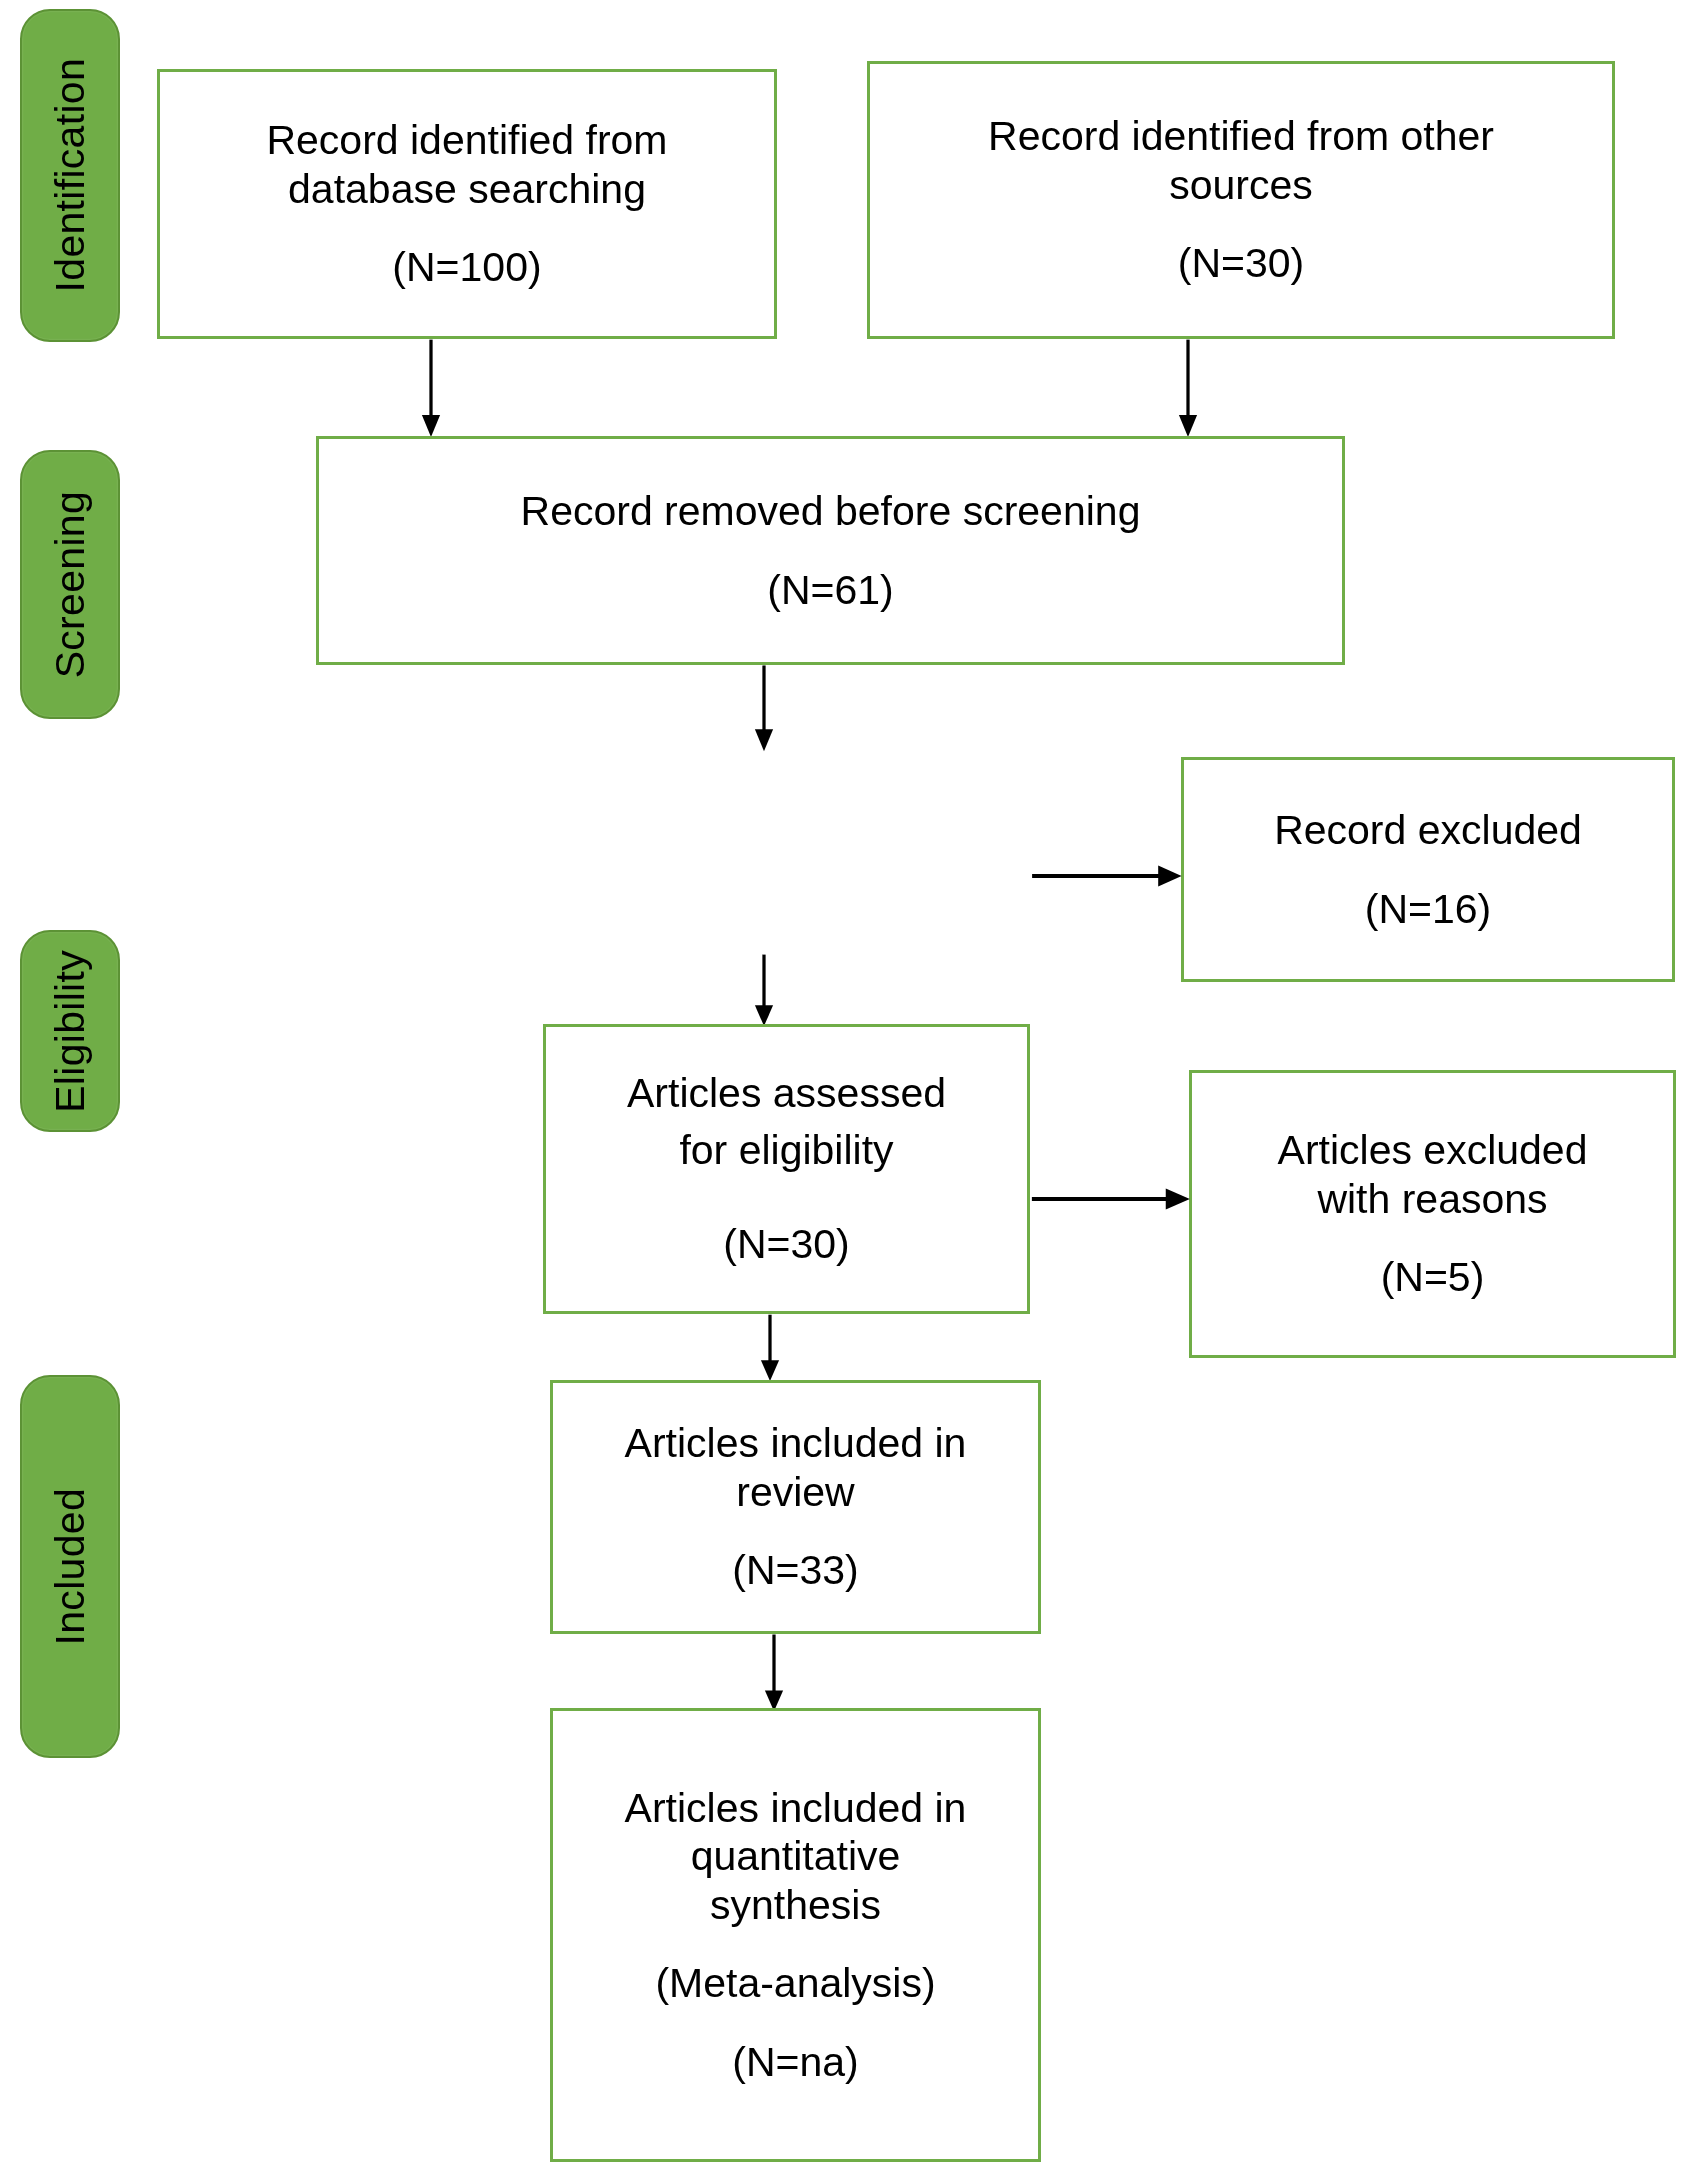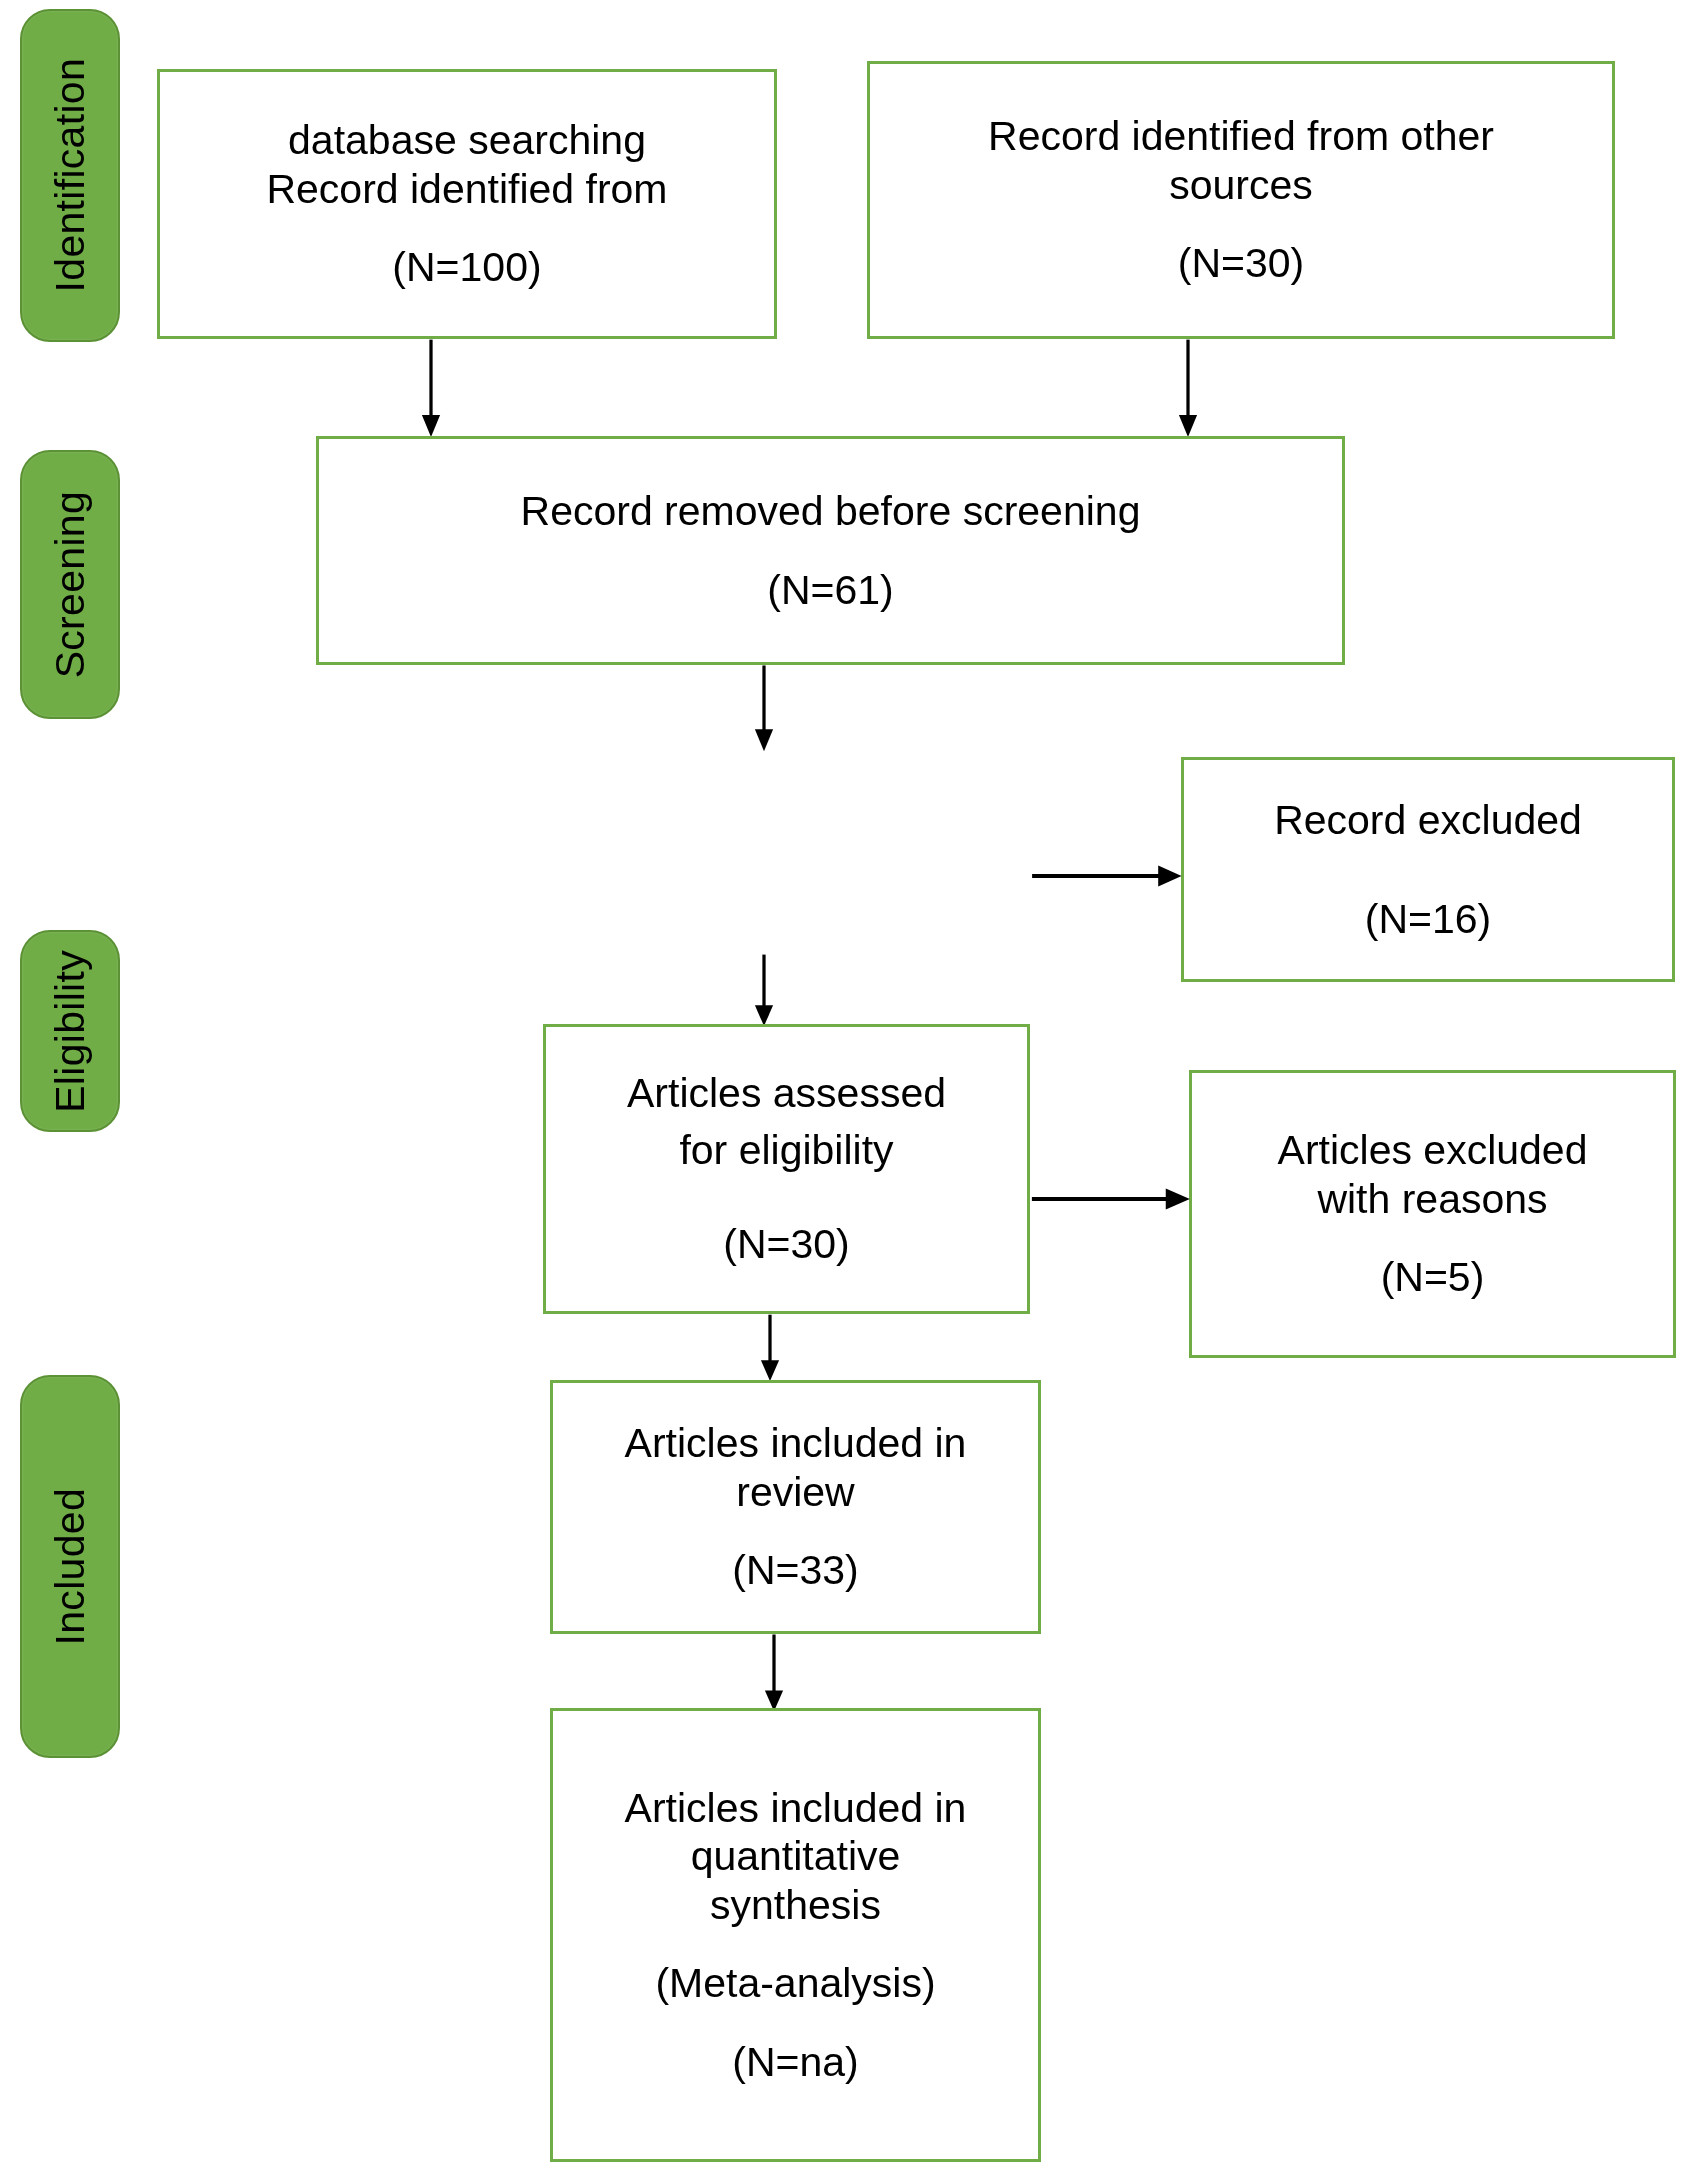--- a/index.html
+++ b/index.html
@@ -87,22 +87,22 @@
 
   <div class="stage-bar" style="left:20px; top:930px; width:96px; height:198px;">
     <span class="stage-label">Eligibility</span>
   </div>
 
   <div class="stage-bar" style="left:20px; top:1375px; width:96px; height:379px;">
     <span class="stage-label">Included</span>
   </div>
 
   <div class="flow-box" style="left:157px; top:69px; width:620px; height:270px;">
+    <div class="line">Record identified from</div>
     <div class="line">database searching</div>
-    <div class="line">Record identified from</div>
     <div class="gap"></div>
     <div class="line">(N=100)</div>
   </div>
 
   <div class="flow-box" style="left:867px; top:61px; width:748px; height:278px;">
     <div class="line">Record identified from other</div>
     <div class="line">sources</div>
     <div class="gap"></div>
     <div class="line">(N=30)</div>
   </div>
@@ -128,21 +128,21 @@
   </div>
 
   <div class="conn" style="left:751px; top:665px; width:26px; height:88px;">
     <svg width="26" height="88" viewBox="0 0 40 134">
       <line x1="20" y1="0" x2="20" y2="110" stroke="#000" stroke-width="5"></line>
       <polygon points="20,132 6,98 34,98" fill="#000"></polygon>
     </svg>
   </div>
 
 
-  <div class="flow-box" style="left:1181px; top:757px; width:494px; height:225px;gap:10px;">
+  <div class="flow-box" style="left:1181px; top:757px; width:494px; height:225px;">
     <div class="line">Record excluded</div>
     <div class="gap"></div>
     <div class="line">(N=16)</div>
   </div>
 
   <div class="conn" style="left:1031px; top:863px; width:153px; height:26px;">
     <svg width="153" height="26" viewBox="0 0 232 40">
       <line x1="0" y1="20" x2="200" y2="20" stroke="#000" stroke-width="6"></line>
       <polygon points="230,20 194,4 194,36" fill="#000"></polygon>
     </svg>

